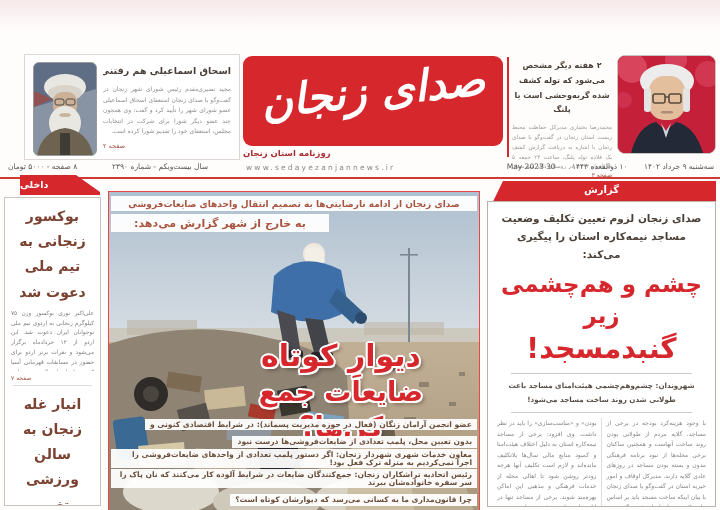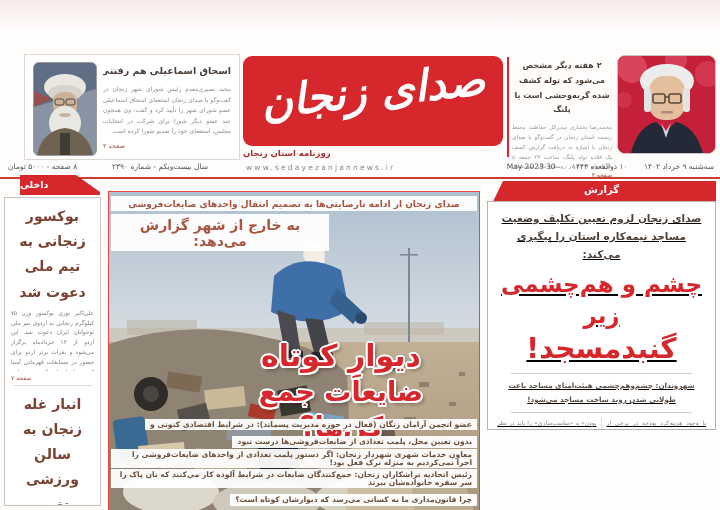--- a/index.html
+++ b/index.html
@@ -54,39 +54,39 @@
   .sb-ref{font-size:6px;color:#a05040;text-align:left;margin:3px 0 4px;}
   .sb-div{border-top:1px solid #ddd;margin:2px 2px 6px;}
   
   .photo{position:absolute;left:108px;top:183px;width:370px;height:322px;border:1px solid #ef4444;
         box-sizing:content-box;margin-top:8px;}
   .photo-img{position:absolute;inset:0;overflow:hidden;}
   .kicker1{position:absolute;top:4px;left:2px;right:2px;background:rgba(255,255,255,.95);
         direction:rtl;text-align:center;font-size:9px;font-weight:bold;color:#a8543f;
         padding:2.5px 4px;}
   .kicker2{position:absolute;top:22px;left:2px;width:210px;background:rgba(255,255,255,.95);
-        direction:rtl;text-align:center;font-size:14px;font-weight:bold;color:#a8543f;
+        direction:rtl;text-align:center;font-size:11px;font-weight:bold;color:#a8543f;
         padding:2.5px 4px;}
   .ph-headline{position:absolute;top:146px;right:10px;width:256px;text-align:center;direction:rtl;
         color:#d6272c;font-weight:bold;
         text-shadow:-2px 0 0 #fff,2px 0 0 #fff,0 -2px 0 #fff,0 2px 0 #fff,
                     -1.5px -1.5px 0 #fff,1.5px 1.5px 0 #fff,-1.5px 1.5px 0 #fff,1.5px -1.5px 0 #fff,
                     3px 3px 4px rgba(40,20,10,.45);}
   .ph-h1{font-size:30px;line-height:1.2;}
   .ph-h2{font-size:27px;line-height:1.3;}
   .quotes{position:absolute;bottom:7px;left:2px;right:2px;direction:rtl;text-align:right;}
   .quote{text-align:right;margin-bottom:1px;line-height:1;}
   .quote span{display:inline-block;background:rgba(255,255,255,.94);font-size:7.6px;
         font-weight:bold;color:#6b4f3c;padding:2px 5px;}
   
   .report-bar{position:absolute;left:487px;top:181px;width:229px;height:33px;background:#d6272c;
         clip-path:polygon(16px 0,100% 0,100% 100%,0 100%);
         color:#fff;font-size:10px;font-weight:bold;line-height:17px;text-align:center;direction:rtl;}
-  .report-box{position:absolute;left:487px;top:201px;width:229px;height:229px;border:1px solid #b8b2ae;
-        background:#fff;box-sizing:border-box;padding:8px 9px 5px;direction:rtl;overflow:hidden;text-decoration:underline;}
+  .report-box{position:absolute;left:487px;top:201px;width:229px;height:306px;border:1px solid #b8b2ae;
+        background:#fff;box-sizing:border-box;padding:8px 9px 5px;direction:rtl;overflow:hidden;}
   .rp-kicker{font-size:10.5px;font-weight:bold;color:#4a4038;text-align:center;line-height:1.7;}
   .rp-headline{text-align:center;color:#d6272c;font-weight:bold;margin-top:5px;}
   .rp-hl1{font-size:23px;line-height:1.35;}
   .rp-hl2{font-size:28px;line-height:1.3;}
   .rp-divider{border-top:1px solid #ccc;margin:6px 14px 5px;}
   .rp-subhead{font-size:7.2px;font-weight:bold;color:#5a4f46;text-align:center;line-height:1.9;margin-bottom:2px;}
   .rp-body{margin-top:5px;column-count:2;column-gap:10px;column-rule:1px solid #ddd;
         font-size:6px;color:#858585;text-align:justify;line-height:1.75;height:118px;overflow:hidden;}
 </style>
 </head>

